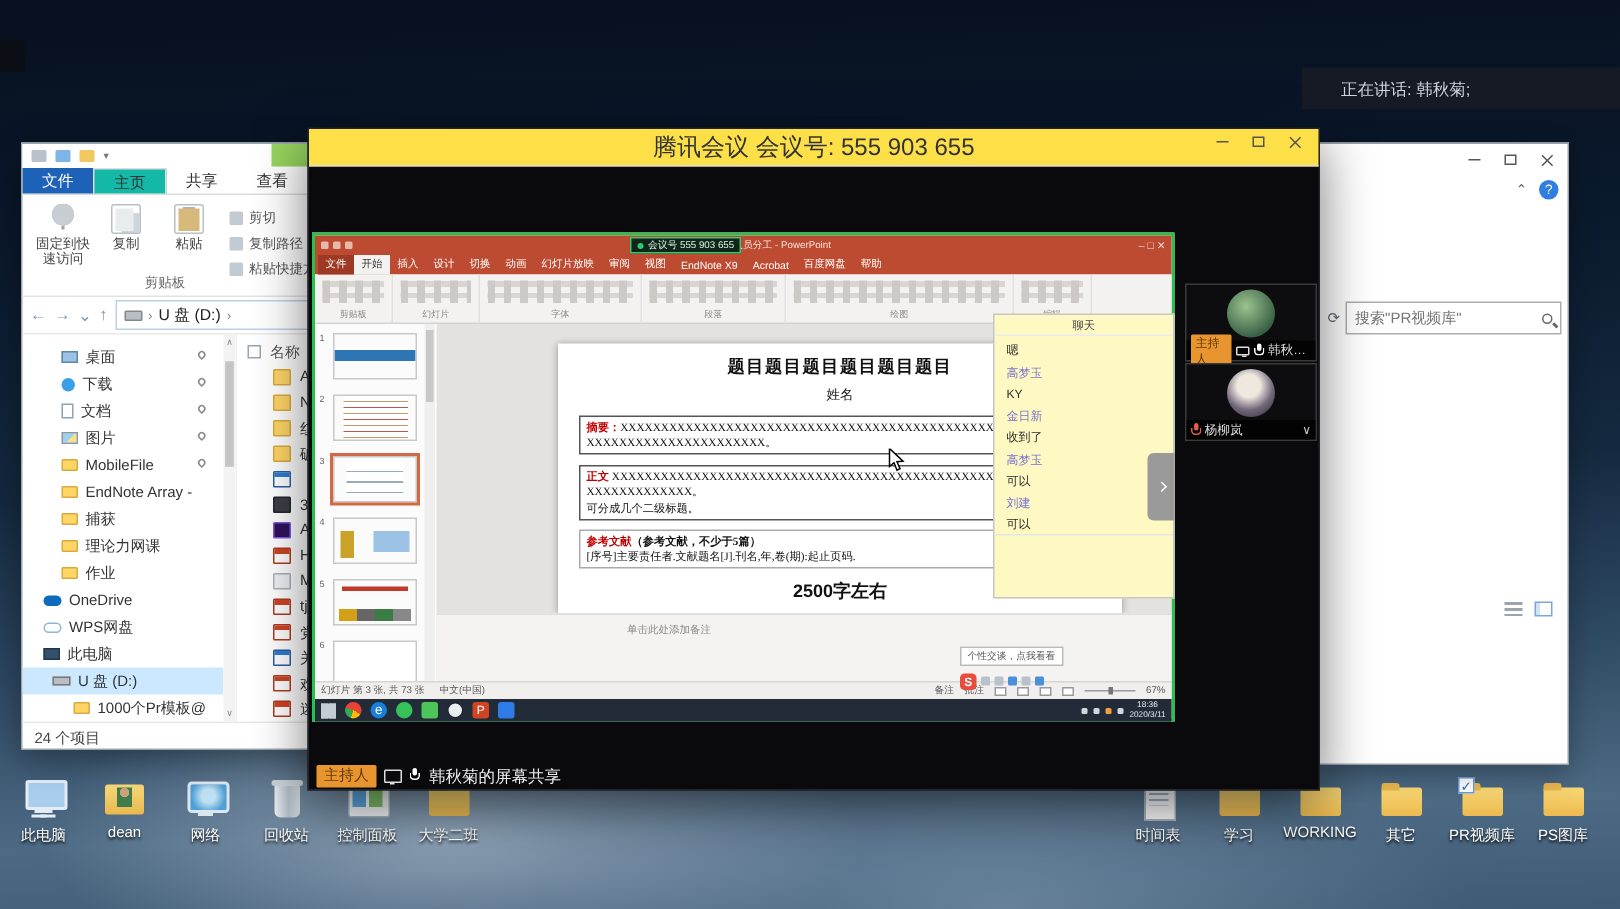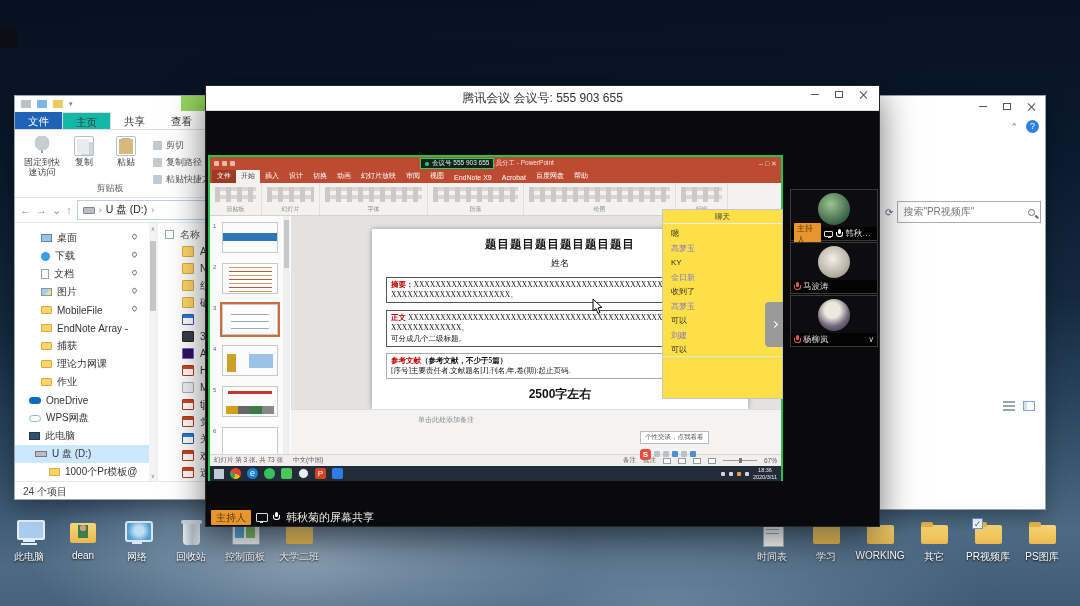--- a/index.html
+++ b/index.html
@@ -112,21 +112,21 @@
   .refresh-g{color:#5a6b7a;font-size:10px}
   .e2-box{flex:1;height:22px;border:1px solid #adadad;display:flex;align-items:center;padding:0 5px;gap:4px}
   .e2-box .ph{flex:1;font-size:10px;color:#777;white-space:nowrap;overflow:hidden}
   .mag{width:7px;height:7px;border:1.5px solid #666;border-radius:50%;position:relative}
   .mag::after{content:"";position:absolute;left:6px;top:6px;width:4px;height:1.5px;background:#666;transform:rotate(45deg)}
   .e2-views{position:absolute;right:10px;bottom:98px;display:flex;gap:8px}
   .vg1{width:12px;height:10px;background:repeating-linear-gradient(#9aa5ad 0 2px,transparent 2px 4px)}
   .vg2{width:12px;height:10px;border:1px solid #7aa7d8;background:linear-gradient(90deg,#cfe3f5 30%,transparent 30%)}
   
   #meeting{position:absolute;left:205px;top:85px;width:675px;height:442px;background:#0a0a0c;border:1px solid #23252a;z-index:5;box-shadow:0 10px 34px rgba(0,0,0,.55)}
-  .m-title{height:25px;background:#ffffff;border-bottom:1px solid #ddd;display:flex;align-items:center;justify-content:center;font-size:12px;color:#333;position:relative}
+  .m-title{height:25px;background:#fde047;border-bottom:1px solid #ddd;display:flex;align-items:center;justify-content:center;font-size:16px;color:#333;position:relative}
   .m-controls{position:absolute;right:4px;top:0;height:25px;display:flex}
   
   .shared{position:absolute;left:2px;top:69px;width:575px;height:326px;border:2px solid #27c24c;background:#fff;font-size:7px}
   .p-title{height:13px;background:#bd4b32;display:flex;align-items:center;color:#f0d6ce;padding:0 4px;gap:3px;position:relative}
   .p-title .qd{width:5px;height:5px;background:#e8b9ab;border-radius:1px}
   .p-title .ttl{flex:1;text-align:center;font-size:6.5px;white-space:nowrap;overflow:hidden;color:#f7e4dd}
   .p-pill{position:absolute;left:210px;top:1px;height:11px;background:#10241a;border:1px solid #2ecc71;color:#d9f7e6;display:flex;align-items:center;gap:3px;padding:0 4px;font-size:6.5px;z-index:3}
   .p-pill .dot{width:4px;height:4px;border-radius:50%;background:#2ecc71}
   .p-wc{display:flex;gap:6px;color:#f0d6ce;font-size:7px}
   .p-tabs{height:13px;background:#bd4b32;display:flex;align-items:flex-end;padding-left:2px;color:#fff}
@@ -173,21 +173,21 @@
   .tbi.appg{background:#37c15a;border-radius:50%}
   .tbi.wechat{background:#4cc658}
   .tbi.qq{background:#e9eef2;border-radius:50%;border:1px solid #223}
   .tbi.pptico{background:#d04423;color:#fff;font-size:8px;line-height:11px;text-align:center}
   .tbi.baidu{background:#2f7ce8}
   .tb-tray{margin-left:auto;display:flex;align-items:center;gap:4px}
   .trg{width:4px;height:4px;background:#cfd6dd;border-radius:1px}
   .trg.o{background:#f0a03c}
   .tb-clock{font-size:5.5px;color:#e8edf2;line-height:1.15;text-align:center;white-space:nowrap}
   
-  .chatpanel{position:absolute;left:452px;top:52px;width:121px;height:190px;background:#fde047;border:1px solid #c6c6c6;z-index:4}
+  .chatpanel{position:absolute;left:452px;top:52px;width:121px;height:190px;background:#fef9c3;border:1px solid #c6c6c6;z-index:4}
   .chathead{height:14px;border-bottom:1px solid #ececec;text-align:center;font-size:7.5px;color:#444;line-height:14px}
   .chatmsgs{padding:3px 8px;font-size:8px;line-height:14.5px}
   .chatline.name{color:#7d74cf}
   .chatline.msg{color:#2a2a2a}
   .chatinput{position:absolute;left:0;right:0;bottom:0;height:42px;border-top:1px solid #e5e5e5;padding:5px 8px;font-size:7px;color:#bbb}
   .expander{position:absolute;left:555px;top:145px;width:18px;height:45px;background:#9a9a9a;border-radius:4px 0 0 4px;display:flex;align-items:center;justify-content:center;z-index:5}
   .expander .ch{width:5px;height:5px;border-top:1.5px solid #fff;border-right:1.5px solid #fff;transform:rotate(45deg)}
   .ime-tip{position:absolute;left:430px;top:274px;background:#fff;border:1px solid #bbb;font-size:6.5px;color:#555;padding:1px 4px;white-space:nowrap;z-index:6}
   .ime-bar{position:absolute;left:430px;top:291px;height:12px;display:flex;align-items:center;gap:3px;z-index:6}
   .sogou{width:11px;height:11px;background:#e84c3d;border-radius:3px;color:#fff;font-size:8px;font-weight:bold;text-align:center;line-height:11px}
@@ -223,20 +223,23 @@
   
   .cursor{position:absolute;left:592px;top:299px;z-index:50}
 </style>
 </head>
 <body>
 
 <div id="screen">
 
   <div class="corner-sq"></div>
 
+  <div class="speak-bar">
+    <span>正在讲话: 韩秋菊;</span>
+  </div>
 
   <div class="dicons left">
 
   <div class="ditem">
       <div class="dg ic-pc"></div>
       <div class="dlabel">此电脑</div>
     </div>
       <div class="ditem">
       <div class="dg ic-user"></div>
       <div class="dlabel">dean</div>
@@ -717,31 +720,20 @@
         <div class="pbar">
           <span class="hostbadge">主持人</span>
           <span class="scr"></span>
           <span class="mic on"></span>
 
           <span class="pname">韩秋菊...</span>
 
         </div>
       </div>
         <div class="ptile">
-        <div class="pavatar av-light">
-          
-        </div>
-        <div class="pbar">
-
-          <span class="mic off"></span>
-          <span class="pname">马波涛</span>
-
-        </div>
-      </div>
-        <div class="ptile">
         <div class="pavatar av-anime">
           
         </div>
         <div class="pbar">
 
           <span class="mic off"></span>
           <span class="pname">杨柳岚</span>
           <span class="pchev">∨</span>
         </div>
       </div>

